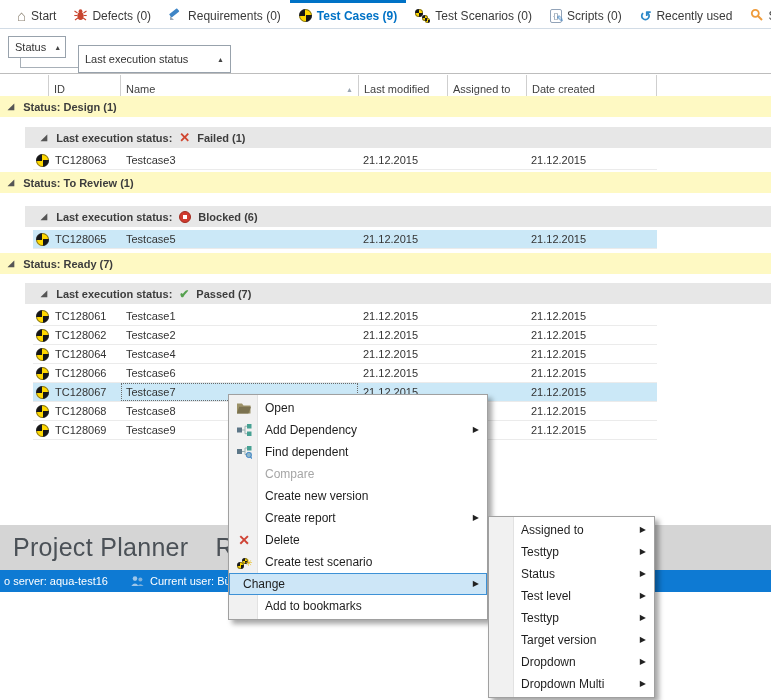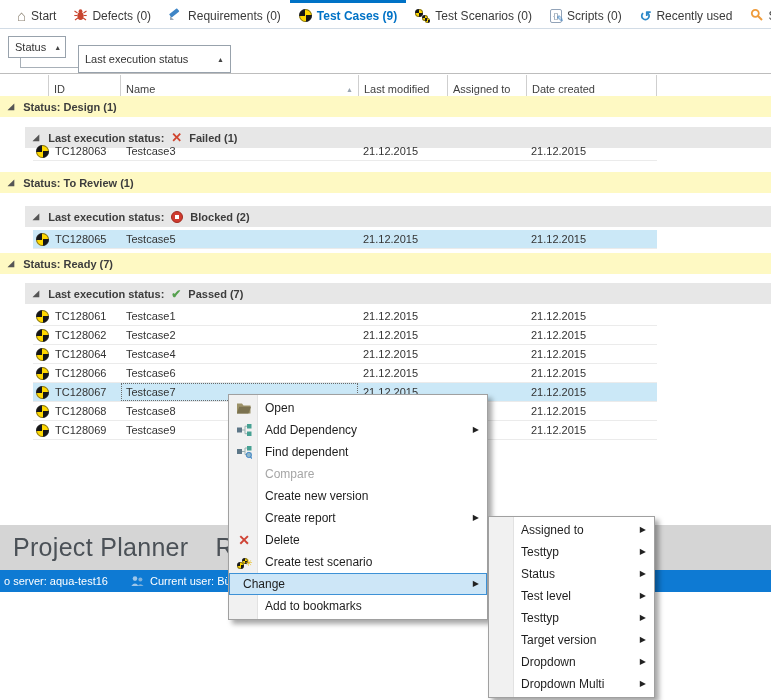--- a/index.html
+++ b/index.html
@@ -45,21 +45,21 @@
         padding:0 5px; box-sizing:border-box; height:100%; }
   .th-icon { width:49px; } .th-id { width:72px; } .th-name { width:238px; }
   .th-lm { width:89px; } .th-at { width:79px; } .th-dc { width:130px; }
   .th-fill { flex:1; border-right:none; }
   .sort-asc { font-size:7px; color:#9aa5b1; }
 
   
   .band { position:absolute; right:0; height:21px; display:flex; align-items:center; gap:5px;
           font-size:11px; font-weight:bold; color:#3d3d3d; }
   .band.l1 { left:0; background:#fef9c3; padding-left:8px; }
-  .band.l2 { left:25px; background:#e7e7e7; padding-left:8px; }
+  .band.l2 { left:25px; background:#e7e7e7; padding-left:16px; }
   .expander { font-size:8px; color:#555; margin-right:4px; line-height:1; }
   .expander::before { content:"◢"; }
   .failed-x { color:#d0452f; font-weight:bold; font-size:13px; line-height:1; margin:0 2px; }
   .passed-check { color:#55a04e; font-size:12px; font-weight:bold; line-height:1; margin:0 2px; }
   .blocked-ico { position:relative; display:inline-block; width:12px; height:12px; border-radius:50%;
                  background:#d03b2f; border:1px solid #a22b20; box-sizing:border-box; margin:0 2px; }
   .blocked-ico::after { content:""; position:absolute; left:3px; top:3px; width:4px; height:4px; background:#fff; }
 
   
   .trow { position:absolute; left:33px; width:624px; height:19px; border-bottom:1px solid #ebebeb;
@@ -203,38 +203,38 @@
   <div class="band l1" style="top:96px">
     <span class="expander"></span>
     <span>Status: Design (1)</span>
   </div>
   <div class="band l2" style="top:127px">
     <span class="expander"></span>
     <span>Last execution status:</span>
     <span class="failed-x">✕</span>
     <span>Failed (1)</span>
   </div>
-  <div class="trow" style="top:142px">
+  <div class="trow" style="top:151px">
     <span class="row-ico tc-ico"></span>
     <span class="cell c-id">TC128063</span>
     <span class="cell c-name">Testcase3</span>
     <span class="cell c-lm">21.12.2015</span>
     <span class="cell c-at"></span>
     <span class="cell c-dc">21.12.2015</span>
   </div>
 
   <div class="band l1" style="top:172px">
     <span class="expander"></span>
     <span>Status: To Review (1)</span>
   </div>
   <div class="band l2" style="top:206px">
     <span class="expander"></span>
     <span>Last execution status:</span>
     <span class="blocked-ico"></span>
-    <span>Blocked (2)</span>
+    <span>Blocked (6)</span>
   </div>
   <div class="trow sel" style="top:230px">
     <span class="row-ico tc-ico"></span>
     <span class="cell c-id">TC128065</span>
     <span class="cell c-name">Testcase5</span>
     <span class="cell c-lm">21.12.2015</span>
     <span class="cell c-at"></span>
     <span class="cell c-dc">21.12.2015</span>
   </div>
 

